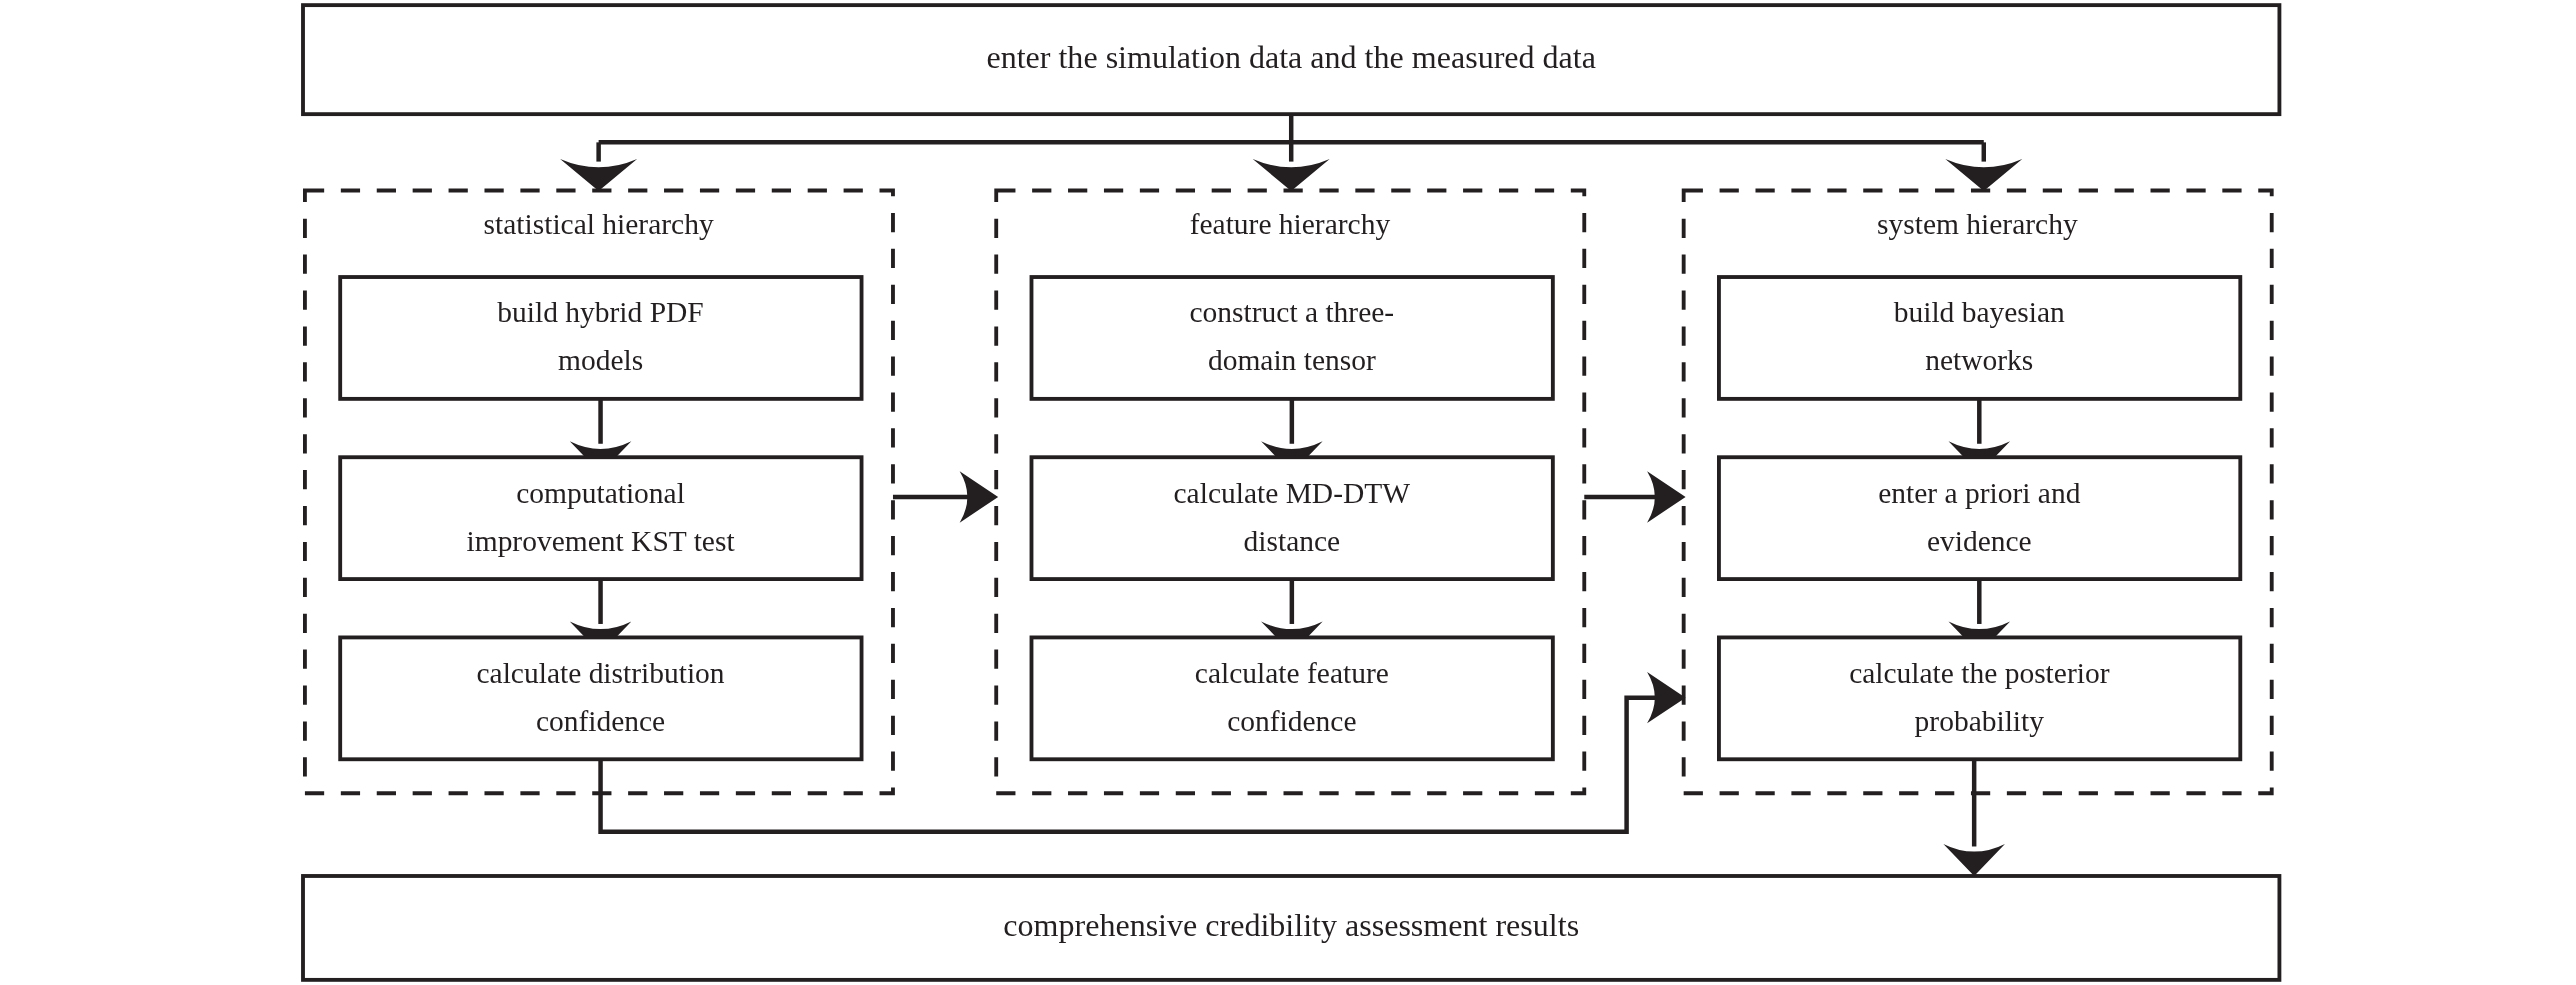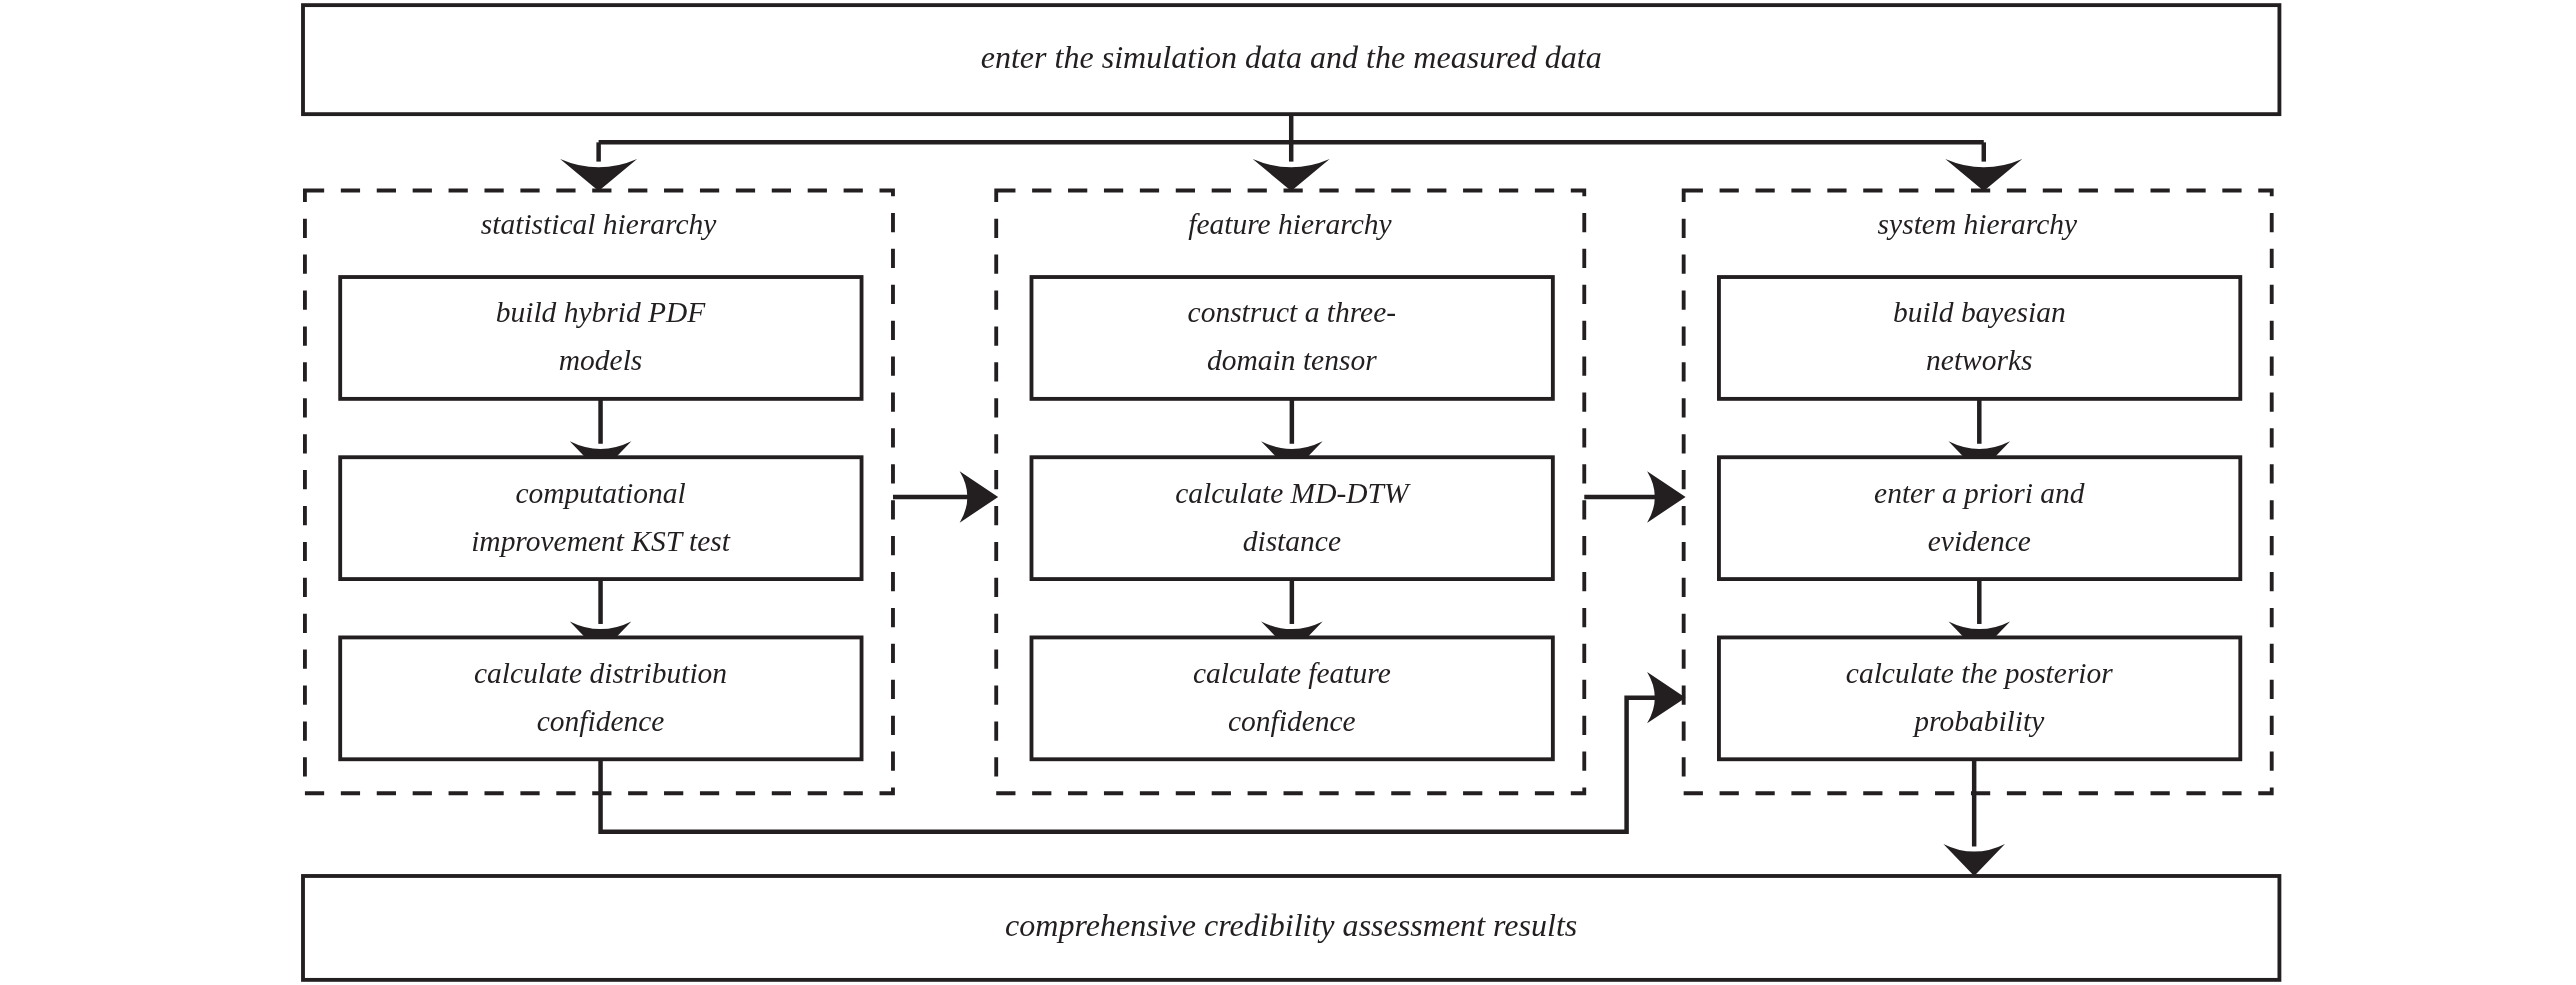--- a/index.html
+++ b/index.html
@@ -10,21 +10,20 @@
   body {
     width: 2576px;
     height: 985px;
     font-family: "Liberation Serif", "DejaVu Serif", serif;
     overflow: hidden;
   }
   #diagram-root {
     position: relative;
     width: 2576px;
     height: 985px;
-    font-style: italic;
   }
   svg#flowchart {
     display: block;
     width: 2576px;
     height: 985px;
   }
   .solid-box {
     fill: #ffffff;
     stroke: #231f20;
     stroke-width: 6;

